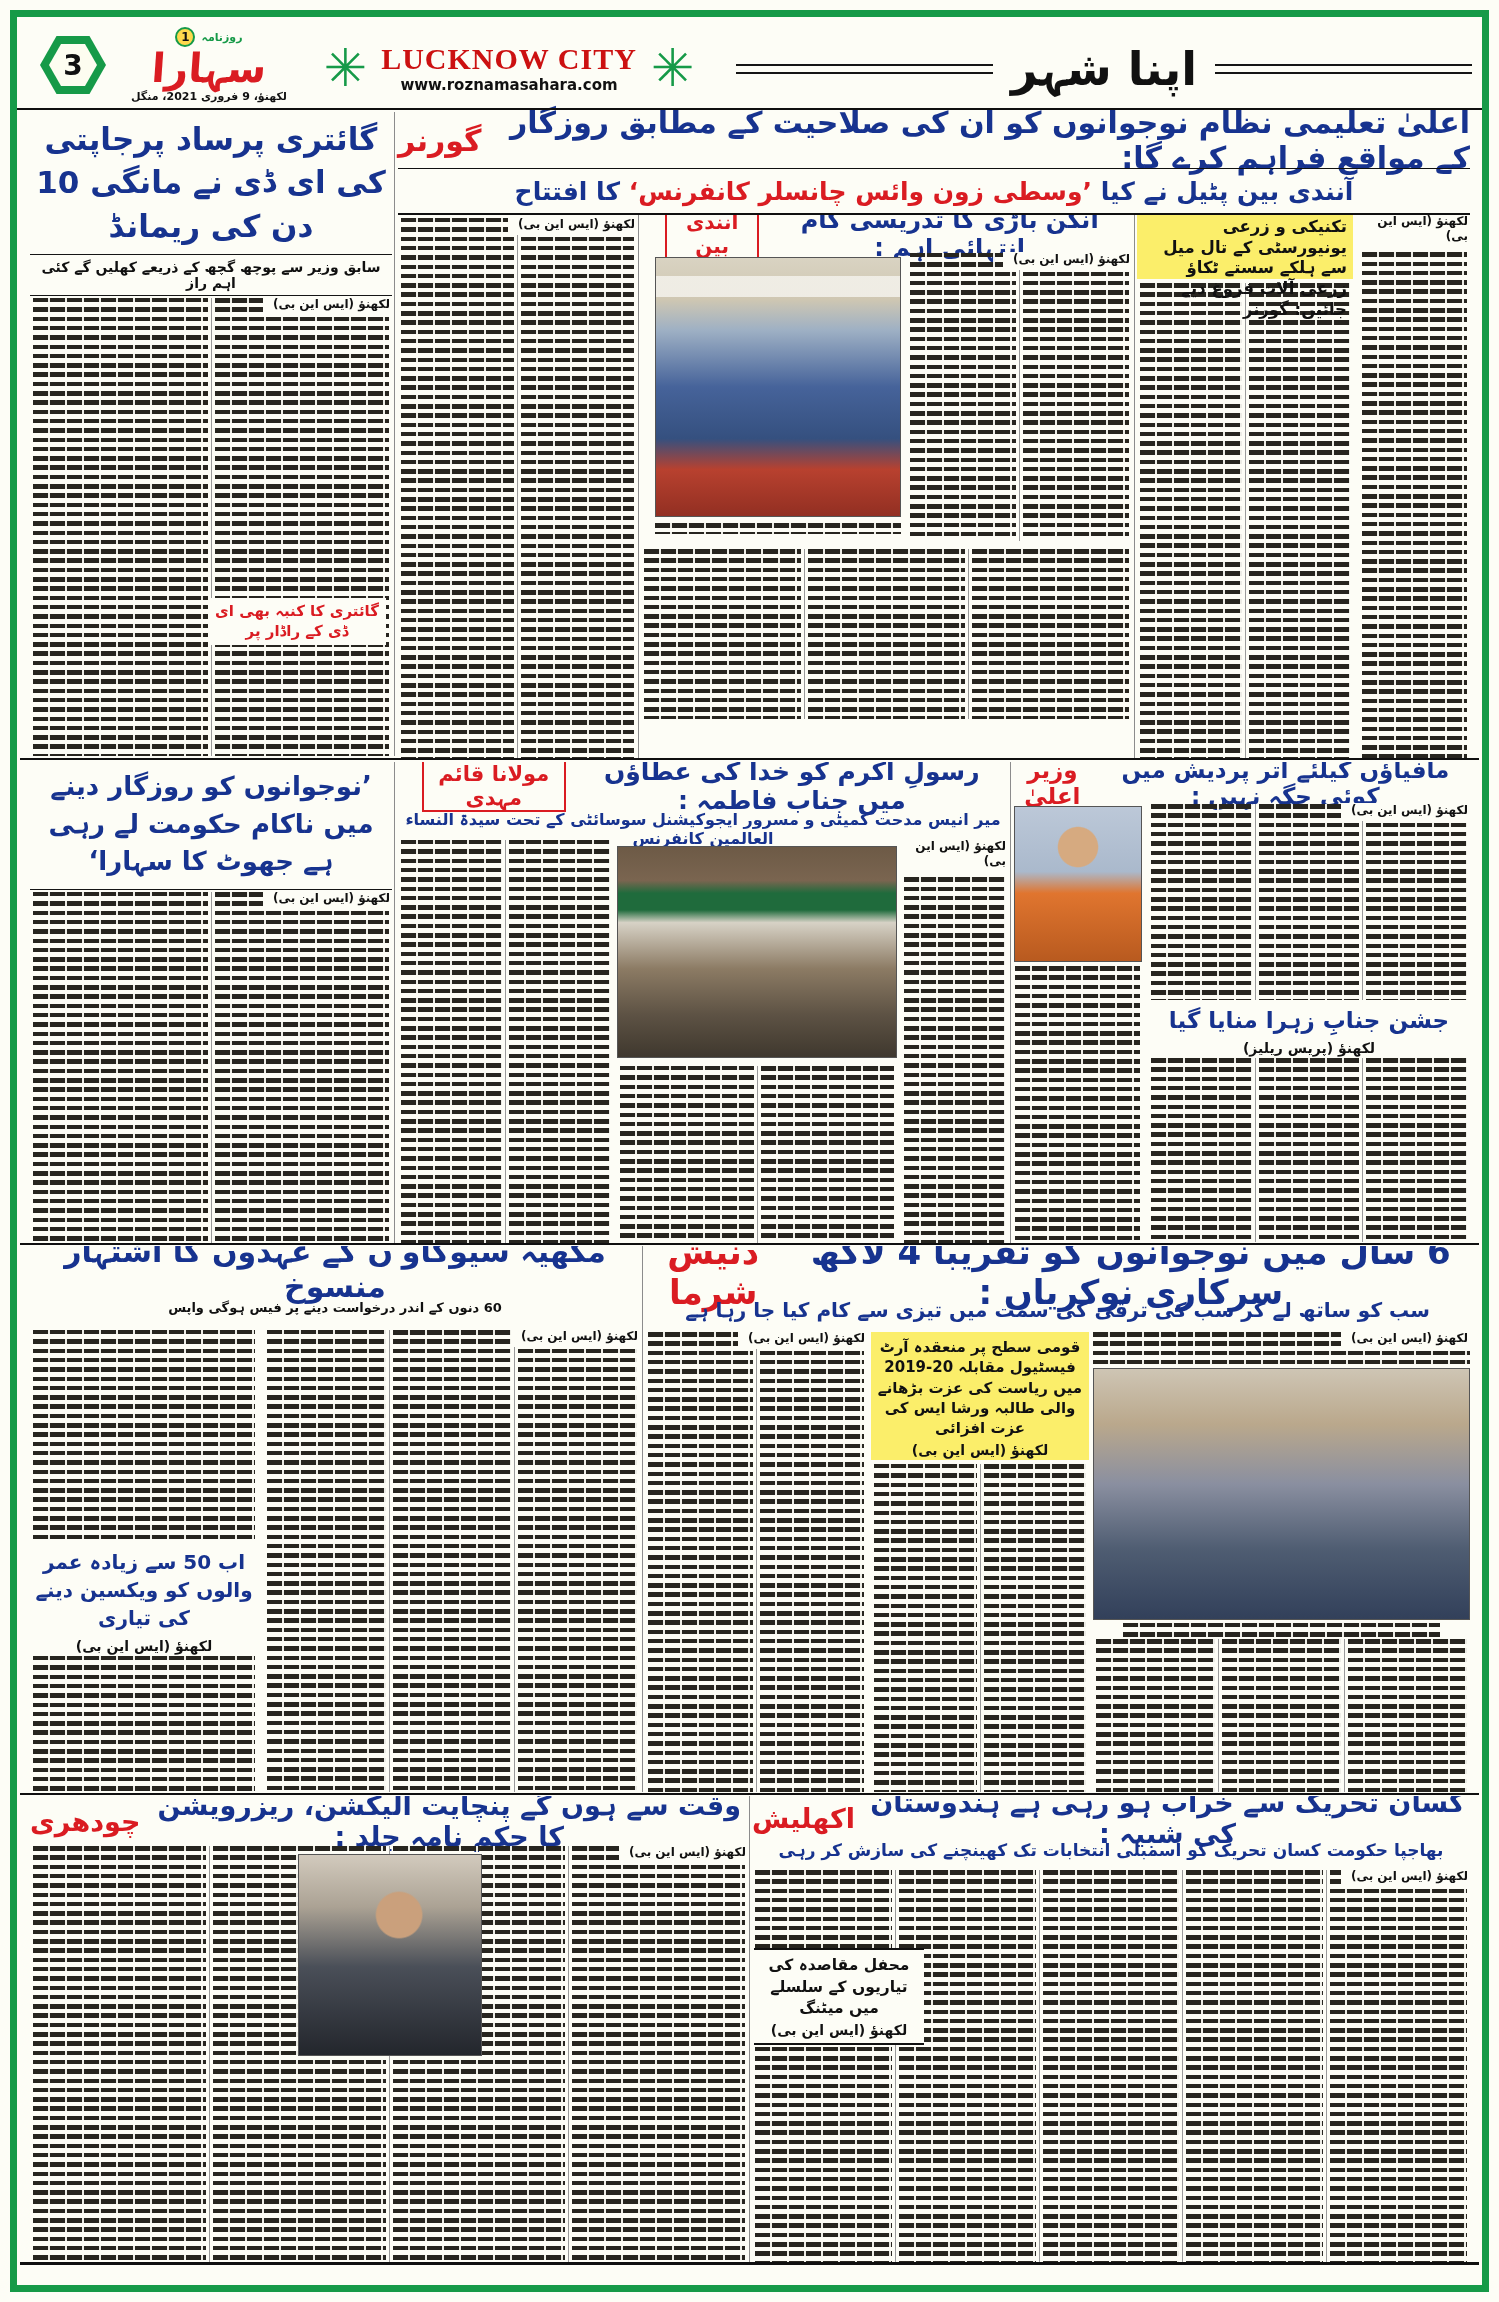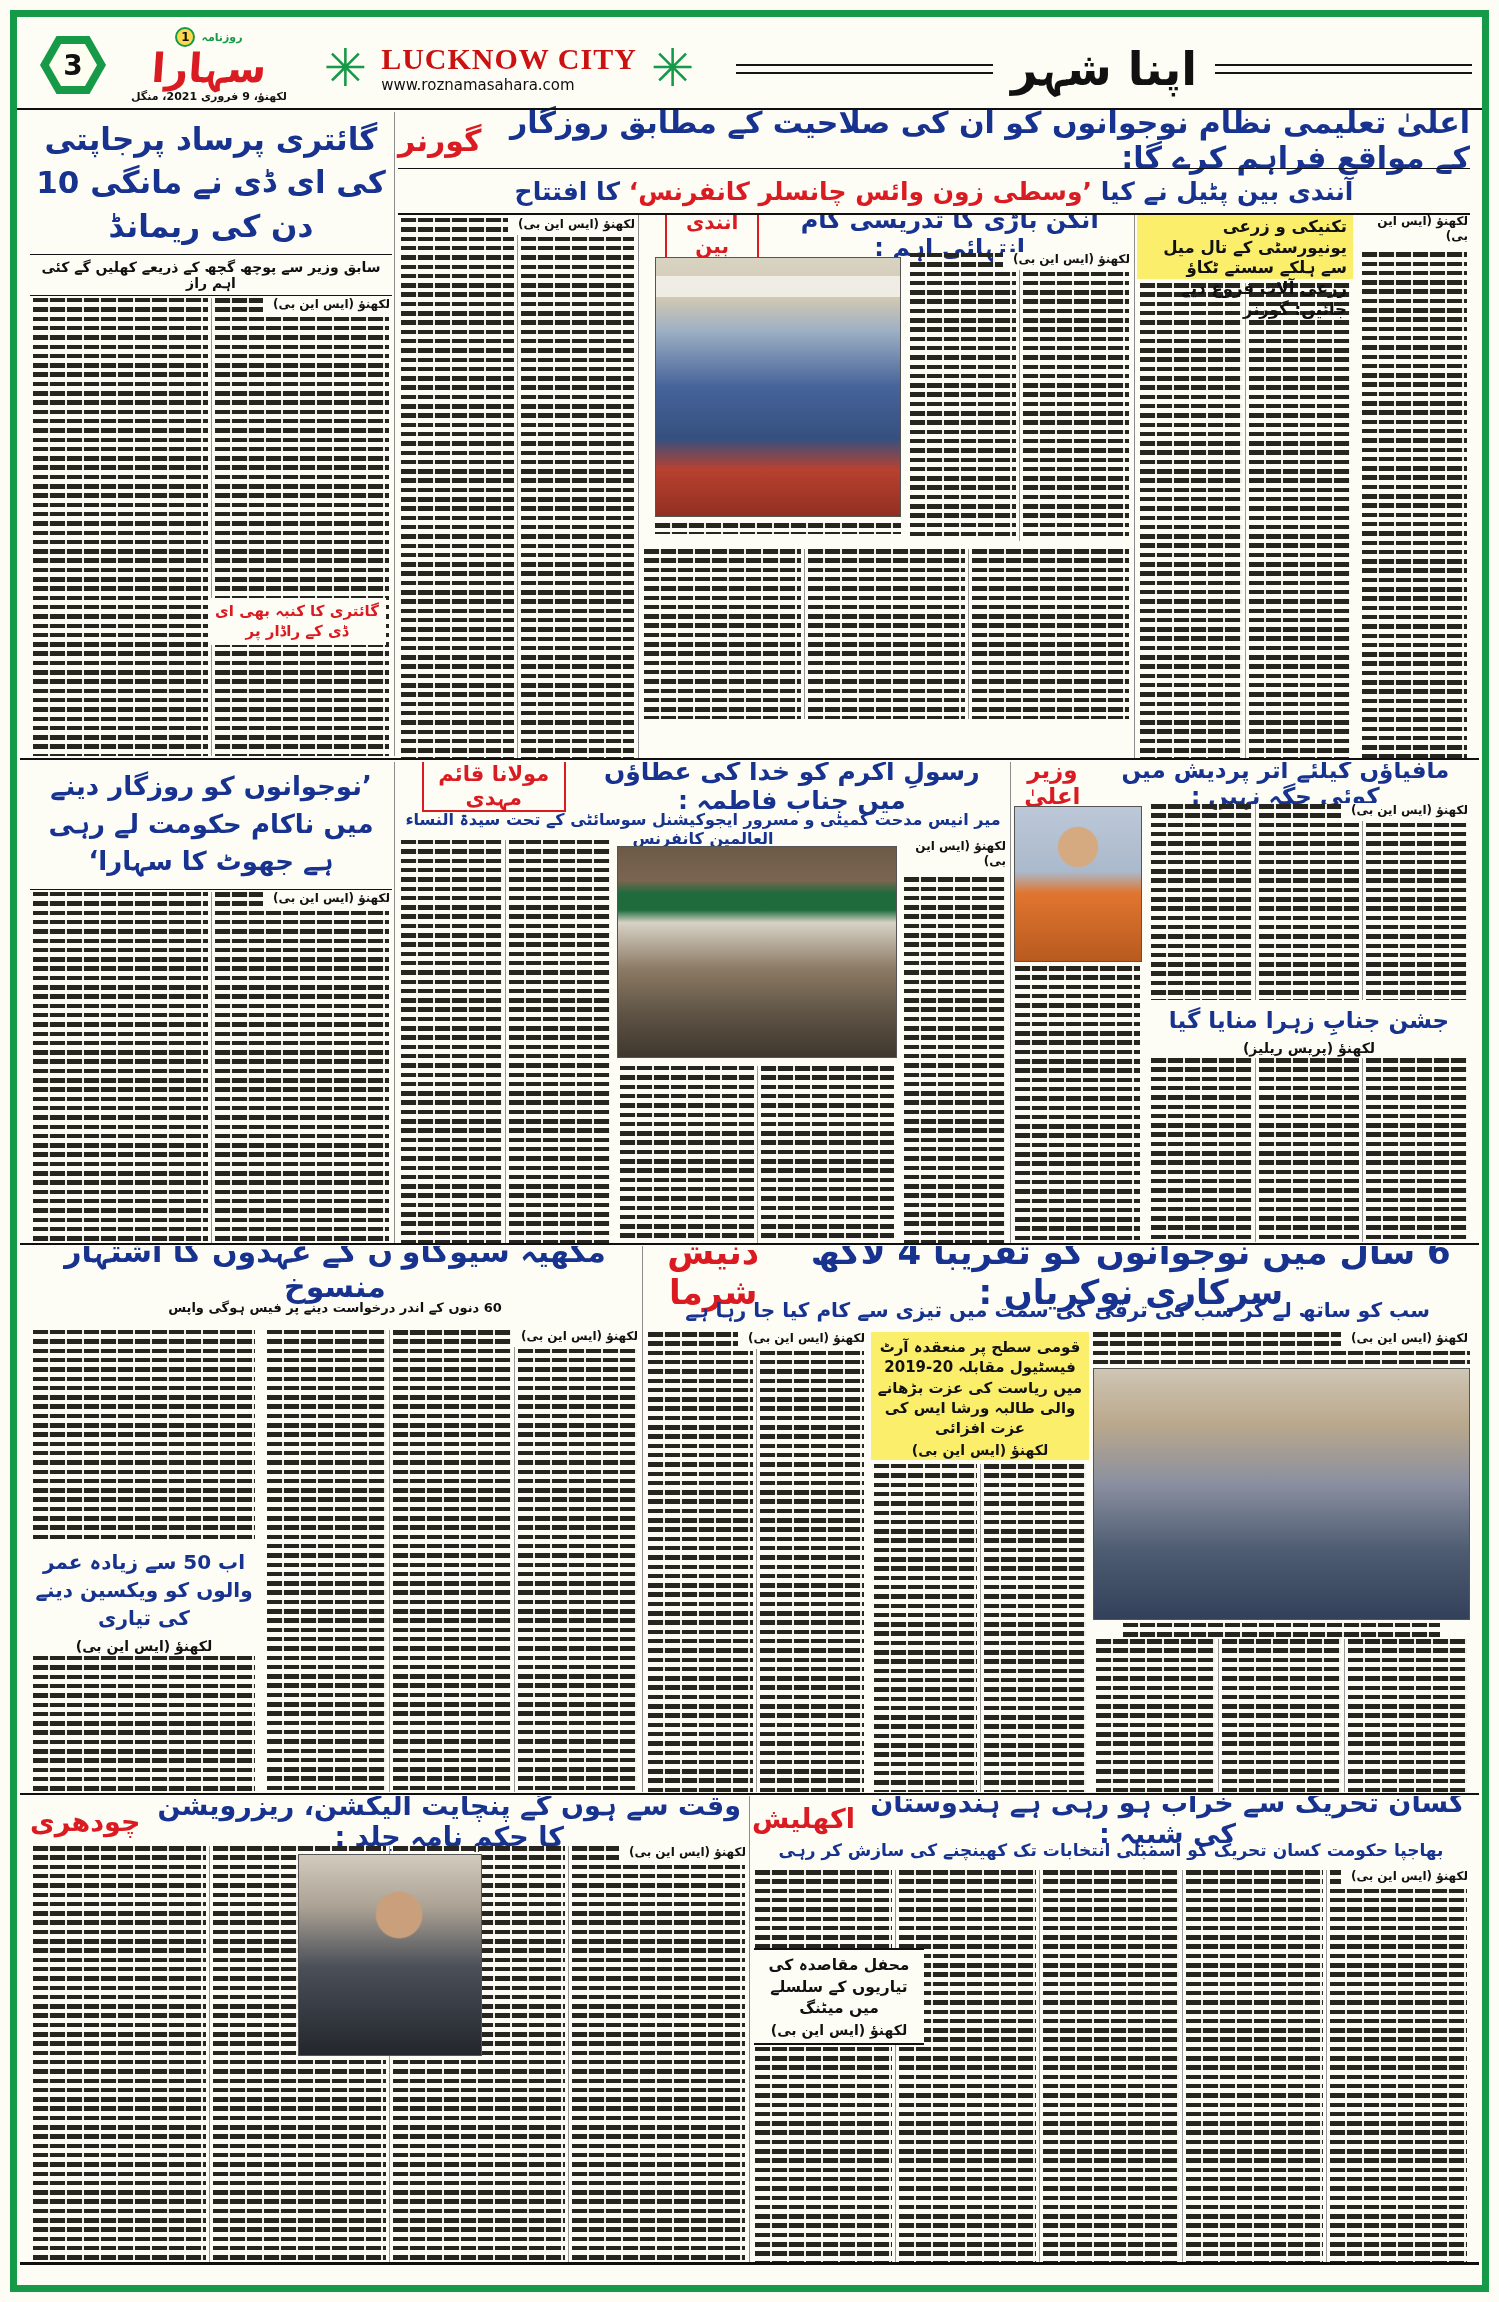--- a/index.html
+++ b/index.html
@@ -57,23 +57,23 @@
     <div style="display:flex;align-items:center;justify-content:center;gap:6px;height:18px;">
       <span style="width:20px;height:20px;border-radius:50%;background:#ffd84d;border:2px solid var(--green);font-size:12px;font-weight:bold;display:flex;align-items:center;justify-content:center;">1</span>
       <span dir="rtl" style="font-size:11px;font-weight:bold;color:var(--green);">روزنامہ</span>
     </div>
     <div dir="rtl" style="font-size:40px;font-weight:bold;color:var(--red);line-height:1.1;transform:skewX(-4deg);">سہارا</div>
     <div dir="rtl" style="font-size:11px;font-weight:bold;">لکھنؤ، 9 فروری 2021، منگل</div>
   </div>
 
   <div class="abs" style="left:292px;top:32px;width:434px;height:72px;display:flex;align-items:center;justify-content:center;gap:14px;">
     <span class="ornament">✳</span>
-    <span style="text-align:left;">
+    <span style="text-align:center;">
       <span style="display:block;font-family:'Liberation Serif',serif;font-size:30px;font-weight:bold;color:#cc1111;letter-spacing:1px;">LUCKNOW CITY</span>
-      <span style="display:block;font-size:15px;font-weight:normal;">www.roznamasahara.com</span>
+      <span style="display:block;font-size:15px;font-weight:bold;">www.roznamasahara.com</span>
     </span>
     <span class="ornament">✳</span>
   </div>
 
   <div class="abs" style="left:736px;top:36px;width:736px;height:66px;display:flex;align-items:center;">
     <span class="tline"></span>
     <span dir="rtl" style="font-size:46px;font-weight:bold;margin:0 18px;">اپنا شہر</span>
     <span class="tline"></span>
   </div>
 

